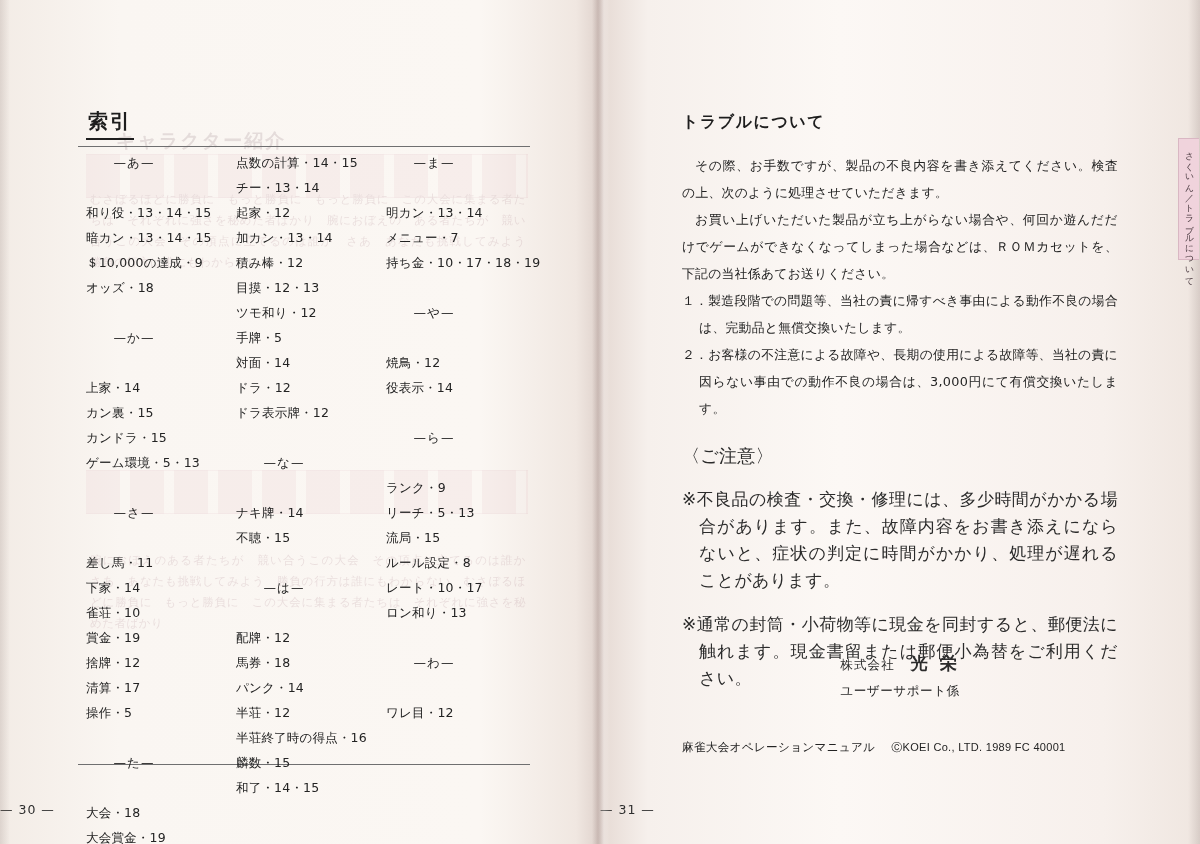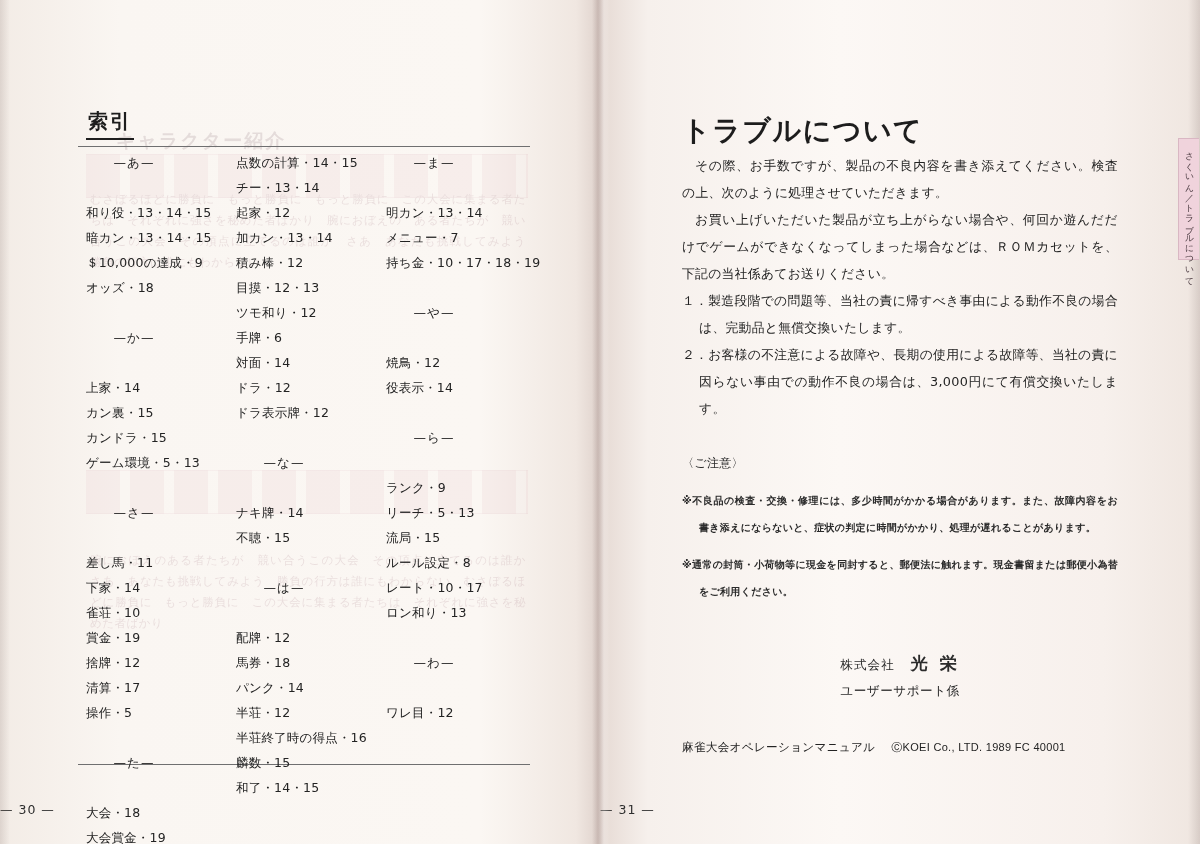--- a/index.html
+++ b/index.html
@@ -153,21 +153,21 @@
     font-size: 12.5px;
     color: #2e2e2e;
     letter-spacing: 1px;
   }
 
   
   .tr-title {
     position: absolute;
     left: 682px;
     top: 112px;
-    font-size: 28px;
+    font-size: 16px;
     letter-spacing: 1.5px;
     color: #1d1d1d;
     font-weight: bold;
   }
   .rp-body {
     position: absolute;
     left: 682px;
     top: 152px;
     width: 436px;
   }
@@ -182,33 +182,32 @@
   .para.indent { text-indent: 13px; }
   .para.hang {
     padding-left: 17px;
     text-indent: -17px;
   }
   .para.hang2 {
     padding-left: 17px;
     text-indent: 0;
   }
   .note-head {
-    font-size: 12px;
+    font-size: 18px;
     line-height: 27px;
-    margin-top: 28px;
+    margin-top: 20px;
     letter-spacing: 0.3px;
   }
   .note-item {
-    font-size: 10px;
+    font-size: 17px;
     line-height: 27px;
     text-align: justify;
     letter-spacing: 0.3px;
     padding-left: 17px;
     text-indent: -17px;
-    font-weight: bold;
   }
   .addr-block {
     position: absolute;
     left: 682px;
     top: 650px;
     width: 436px;
     text-align: center;
     font-size: 12.6px;
     line-height: 26px;
     letter-spacing: 0.5px;
@@ -322,21 +321,21 @@
       </div>
 
       <div class="idx-col">
         <div class="idx-entry">点数の計算・14・15</div>
         <div class="idx-entry">チー・13・14</div>
         <div class="idx-entry">起家・12</div>
         <div class="idx-entry">加カン・13・14</div>
         <div class="idx-entry">積み棒・12</div>
         <div class="idx-entry">目摸・12・13</div>
         <div class="idx-entry">ツモ和り・12</div>
-        <div class="idx-entry">手牌・6</div>
+        <div class="idx-entry">手牌・5</div>
         <div class="idx-entry">対面・14</div>
         <div class="idx-entry">ドラ・12</div>
         <div class="idx-entry">ドラ表示牌・12</div>
         <div class="idx-entry spacer">.</div>
         <div class="idx-entry head">—な—</div>
         <div class="idx-entry spacer">.</div>
         <div class="idx-entry">ナキ牌・14</div>
         <div class="idx-entry">不聴・15</div>
         <div class="idx-entry spacer">.</div>
         <div class="idx-entry head">—は—</div>

